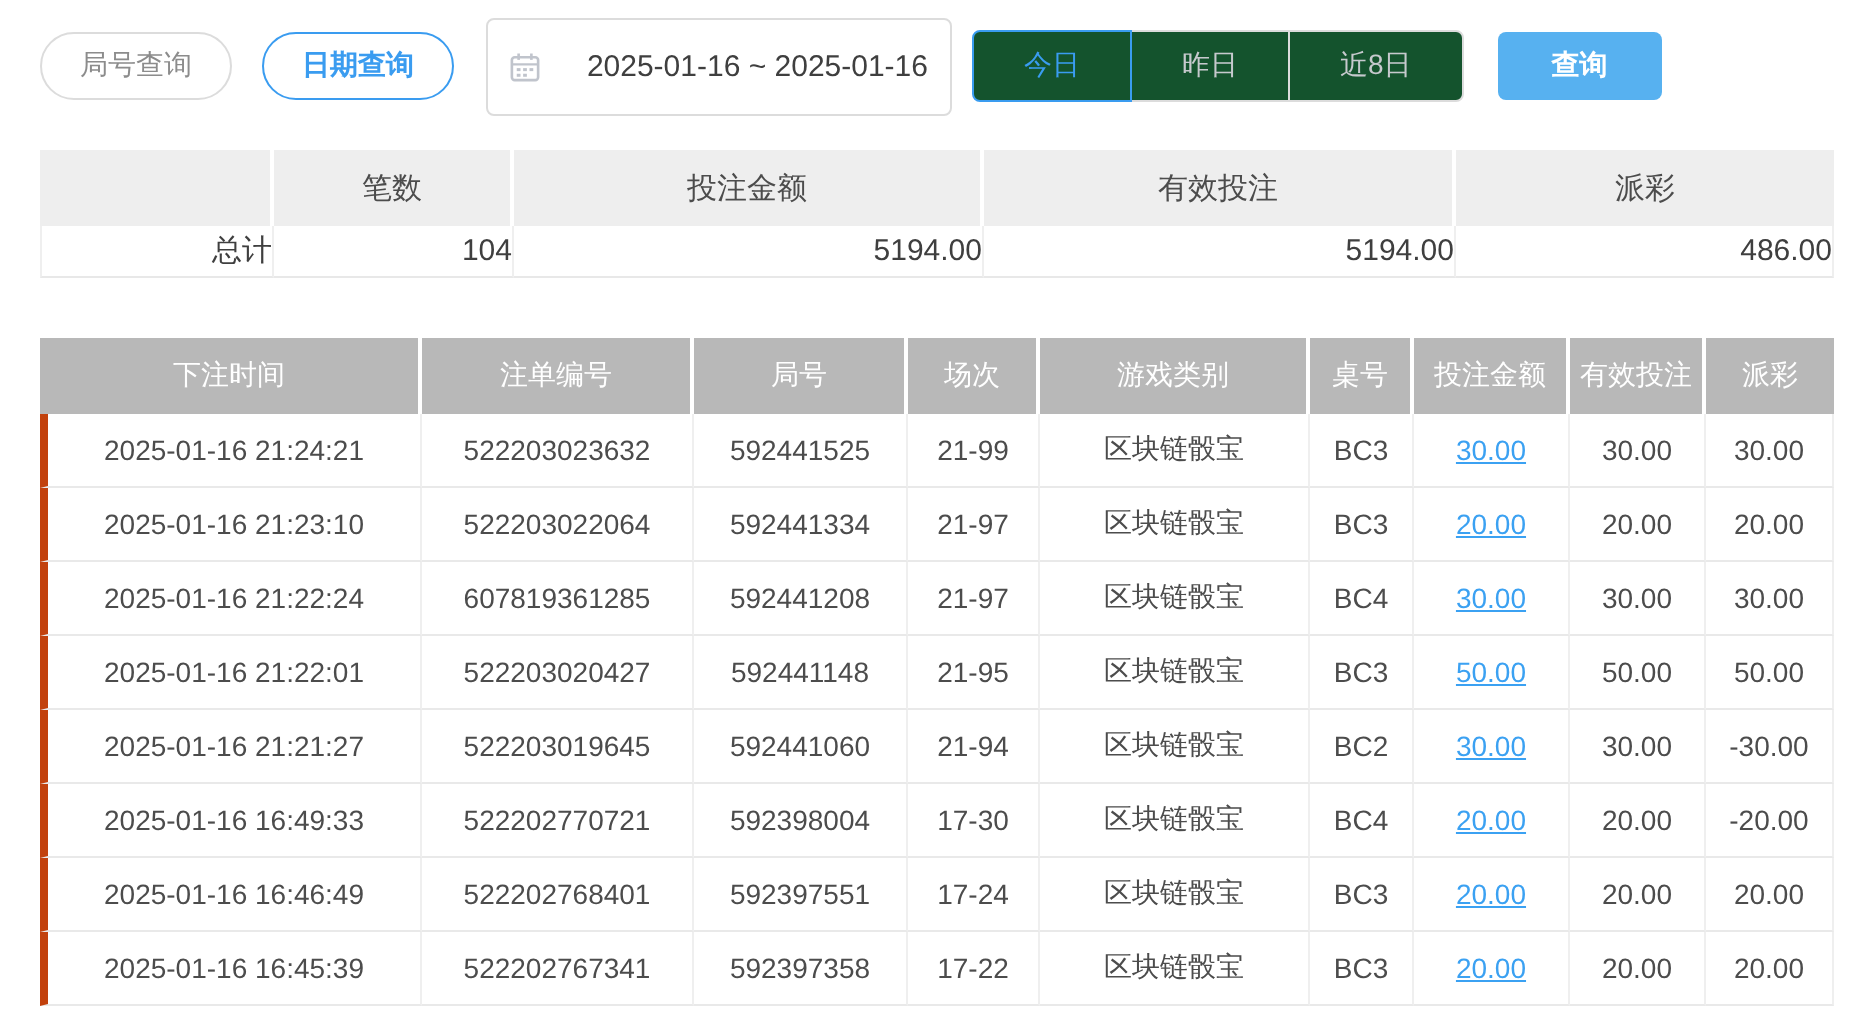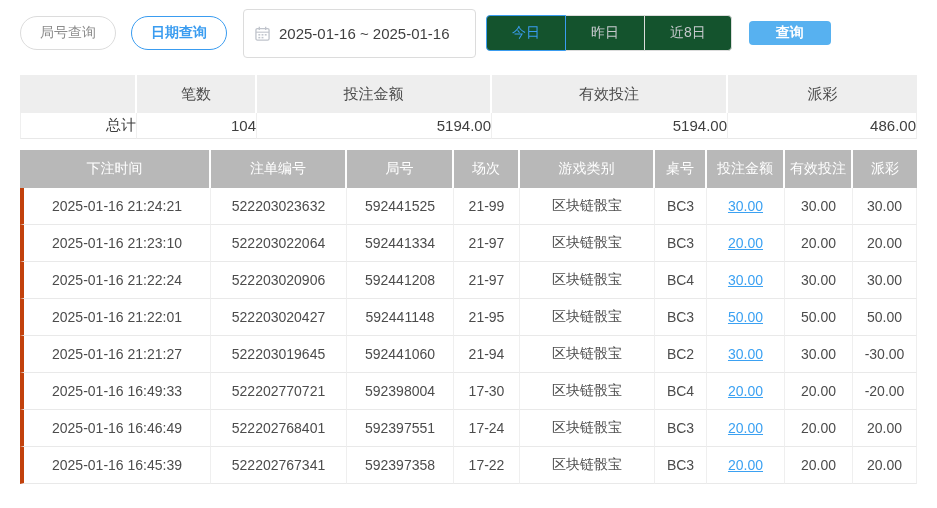--- a/index.html
+++ b/index.html
@@ -16,41 +16,41 @@
   .pill-btn {
     height:34px; padding:0 19px; border-radius:17px; background:#fff;
     border:1px solid #dcdcdc; font-size:14px; color:#8c8c8c; cursor:pointer;
     font-family:inherit;
   }
   .pill-btn.active { border-color:#3a9cf0; color:#3a9cf0; font-weight:bold; }
   .pill-btn + .pill-btn { margin-left:15px; }
   .date-input {
     display:flex; align-items:center; gap:9px;
     width:233px; height:49px; margin-left:16px; padding:0 11px;
-    border:1px solid #dcdcdc; border-radius:4px; background:#fff; cursor:pointer;
+    border:1px solid #dcdcdc; border-radius:4px; background:#fff; cursor:pointer;justify-content:space-between;
   }
   .date-text { font-size:15px; color:#3f3f3f; white-space:nowrap; }
   .btn-group { display:flex; margin-left:10px; }
   .group-btn {
     height:36px; padding:0 25px; background:#14532d; border:1px solid #dcdcdc;
     font-size:14px; color:#c6c9cd; margin-left:-1px; cursor:pointer; font-family:inherit;
   }
   .group-btn:first-child { border-radius:4px 0 0 4px; margin-left:0; }
   .group-btn:last-child { border-radius:0 4px 4px 0; }
   .group-btn.active { border-color:#3a9cf0; color:#3a9cf0; position:relative; z-index:1; }
   .primary-btn {
-    height:24px; padding:0 27px; margin-left:17px; background:#57b1f0; border:none;
+    height:34px; padding:0 27px; margin-left:17px; background:#57b1f0; border:none;
     border-radius:4px; color:#fff; font-size:14px; font-weight:bold; cursor:pointer;
     font-family:inherit;
   }
 
   
   table { border-collapse:separate; border-spacing:0; table-layout:fixed; width:897px; }
 
-  .summary-table { margin-bottom:11px; font-size:15px; }
+  .summary-table { margin-bottom:30px; font-size:15px; }
   .summary-table th {
     background:#eeeeee; height:38px; font-weight:normal; color:#4c4c4c;
     border-right:2px solid #fff; text-align:center;
   }
   .summary-table th:last-child { border-right:none; }
   .summary-table td {
     height:26px; text-align:right; color:#3f3f3f; background:#fff;
     border-bottom:1px solid #e8e8e8; border-right:1px solid #efefef;
   }
   .summary-table td:first-child { border-left:1px solid #efefef; }
@@ -182,21 +182,21 @@
     <td>区块链骰宝</td>
     <td>BC3</td>
     <td>
       <a class="amount-link">20.00</a>
     </td>
     <td>20.00</td>
     <td>20.00</td>
   </tr>
         <tr>
     <td>2025-01-16 21:22:24</td>
-    <td>522203020906</td>
+    <td>607819361285</td>
     <td>592441208</td>
     <td>21-97</td>
     <td>区块链骰宝</td>
     <td>BC4</td>
     <td>
       <a class="amount-link">30.00</a>
     </td>
     <td>30.00</td>
     <td>30.00</td>
   </tr>

